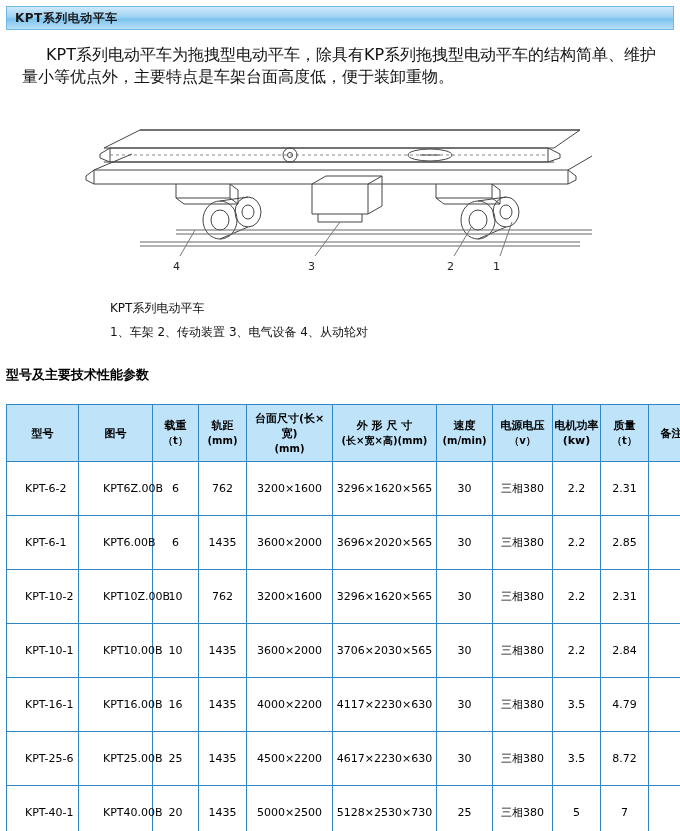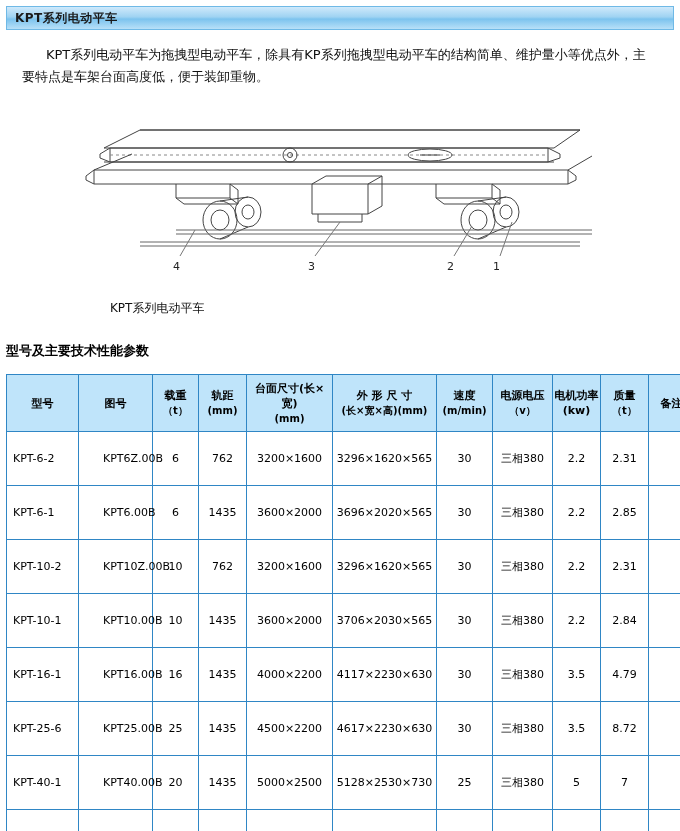--- a/index.html
+++ b/index.html
@@ -36,21 +36,21 @@
     font-size: 12px;
     font-weight: bold;
     color: #1a1a1a;
     padding-left: 8px;
     letter-spacing: 0.5px;
   }
 
   
   .intro {
     margin: 14px 22px 0 22px;
-    font-size: 13px;
+    font-size: 16px;
     line-height: 22px;
     text-indent: 24px;
     color: #111;
   }
 
   
   .figure-wrap {
     position: relative;
     margin-top: 22px;
     height: 180px;
@@ -63,21 +63,21 @@
   
   .fig-caption {
     margin: 6px 0 0 110px;
     font-size: 12px;
     line-height: 24px;
     color: #111;
   }
 
   
   .section-heading {
-    margin: 22px 6px 14px 6px;
+    margin: 22px 6px 20px 6px;
     font-size: 13px;
     font-weight: bold;
     color: #000;
   }
 
   
   table.spec {
     border-collapse: collapse;
     width: 668px;
     margin: 0 6px;
@@ -97,21 +97,21 @@
     line-height: 15px;
     padding: 2px 1px;
   }
   table.spec tbody td {
     height: 49px;
     background: #ffffff;
     padding: 2px 1px;
   }
   table.spec tbody td.model {
     text-align: left;
-    padding-left: 6px;
+    padding-left: 18px;
   }
   table.spec tbody td.code {
     text-align: left;
     padding-left: 24px;
   }
   .hdr-sub {
     font-size: 10px;
     display: block;
   }
 </style>
@@ -193,20 +193,21 @@
         <text x="93" y="160">4</text>
         <text x="228" y="160">3</text>
         <text x="367" y="160">2</text>
         <text x="413" y="160">1</text>
       </g>
     </svg>
   </div>
 
   <div class="fig-caption">
     <div>KPT系列电动平车</div>
+    <div>1、车架 2、传动装置 3、电气设备 4、从动轮对</div>
   </div>
 
   <div class="section-heading">型号及主要技术性能参数</div>
 
   <table class="spec">
     <colgroup>
       <col style="width:72px">
         <col style="width:74px">
         <col style="width:46px">
       <col style="width:48px">

